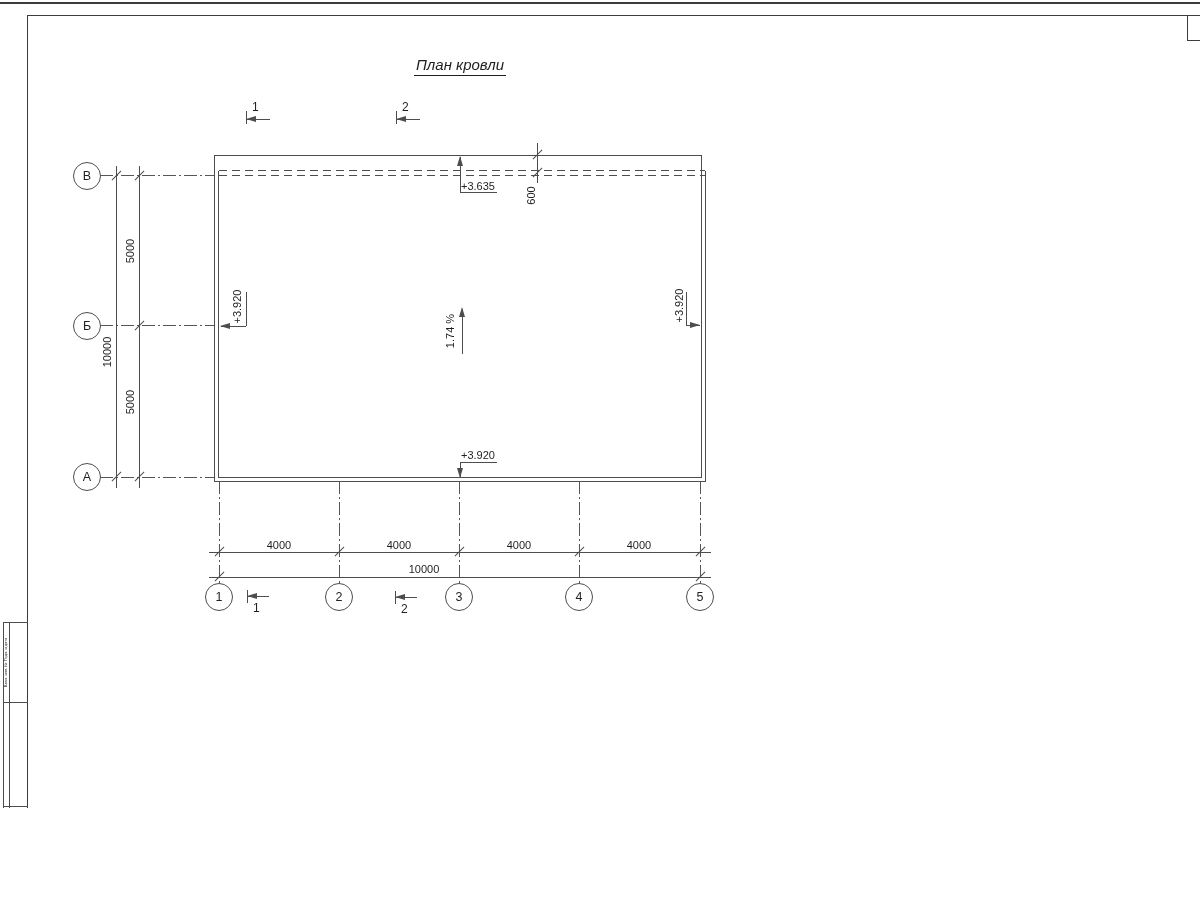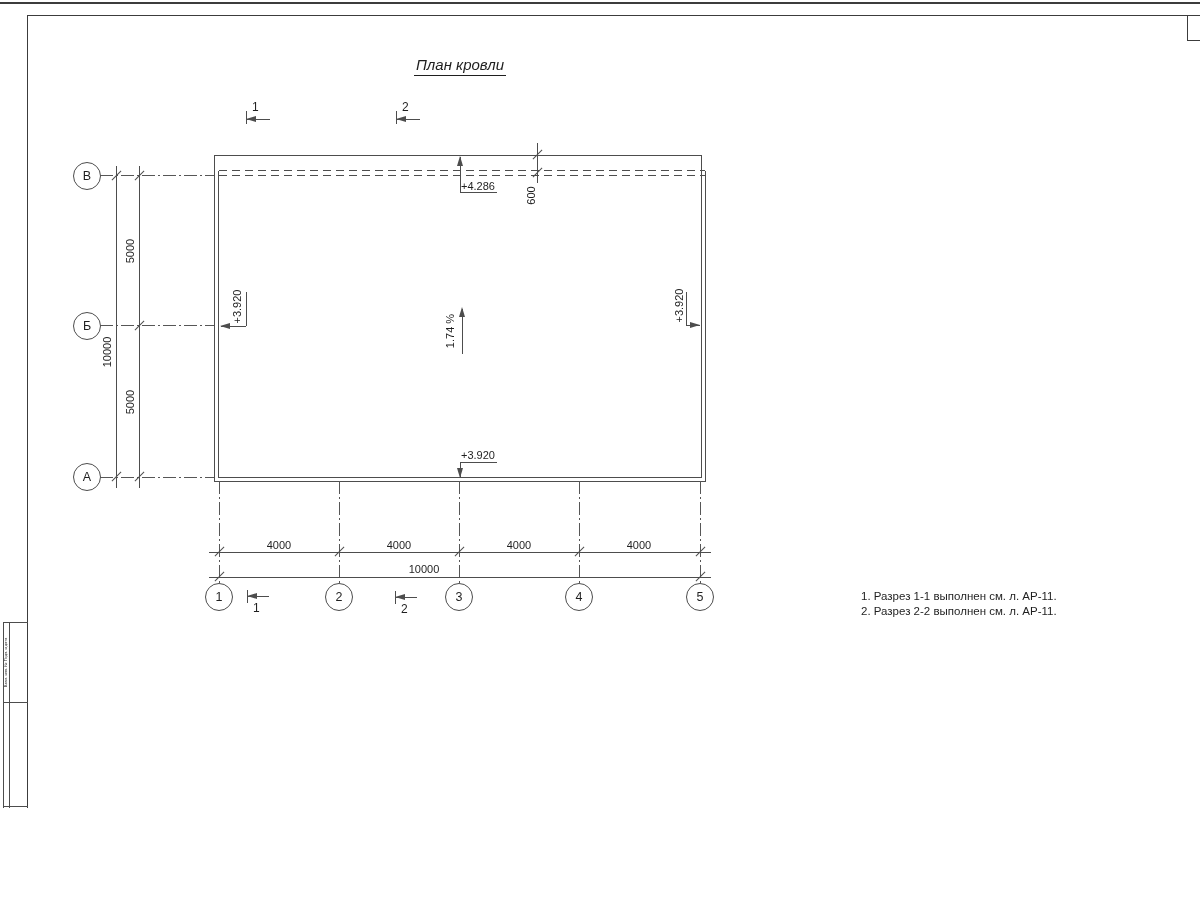--- a/index.html
+++ b/index.html
@@ -102,21 +102,21 @@
   <div class="txt" style="left:401px;top:563px;width:46px;text-align:center;">10000</div>
 
   <div class="vl" style="left:537px;top:143px;height:40px;"></div>
   <div class="tick" style="left:537px;top:148px;"></div>
   <div class="tick" style="left:537px;top:166px;"></div>
   <div class="txt rot" style="left:517px;top:190px;width:26px;height:11px;">600</div>
 
   <div class="vl" style="left:460px;top:157px;height:35px;"></div>
   <div class="arr-up" style="left:457px;top:156px;"></div>
   <div class="hl" style="left:460px;top:192px;width:37px;"></div>
-  <div class="txt" style="left:461px;top:180px;">+4.286</div>
+  <div class="txt" style="left:461px;top:180px;">+3.635</div>
 
   <div class="vl" style="left:246px;top:292px;height:34px;"></div>
   <div class="hl" style="left:221px;top:326px;width:25px;"></div>
   <div class="arr-left" style="left:220px;top:323px;"></div>
   <div class="txt rot" style="left:217px;top:301px;width:38px;height:11px;">+3.920</div>
 
   <div class="vl" style="left:686px;top:292px;height:33px;"></div>
   <div class="hl" style="left:686px;top:325px;width:14px;"></div>
   <div class="arr-right" style="left:690px;top:322px;"></div>
   <div class="txt rot" style="left:659px;top:300px;width:38px;height:11px;">+3.920</div>
@@ -150,18 +150,14 @@
 
   <div class="bubble" style="left:73px;top:162px;">В</div>
   <div class="bubble" style="left:73px;top:312px;">Б</div>
   <div class="bubble" style="left:73px;top:463px;">А</div>
   <div class="bubble" style="left:205px;top:583px;">1</div>
   <div class="bubble" style="left:325px;top:583px;">2</div>
   <div class="bubble" style="left:445px;top:583px;">3</div>
   <div class="bubble" style="left:565px;top:583px;">4</div>
   <div class="bubble" style="left:686px;top:583px;">5</div>
 
-  <div id="notes">
-    <div>1. Разрез 1-1 выполнен см. л. АР-11.</div>
-    <div>2. Разрез 2-2 выполнен см. л. АР-11.</div>
-  </div>
 
 </div>
 
 </body></html>

